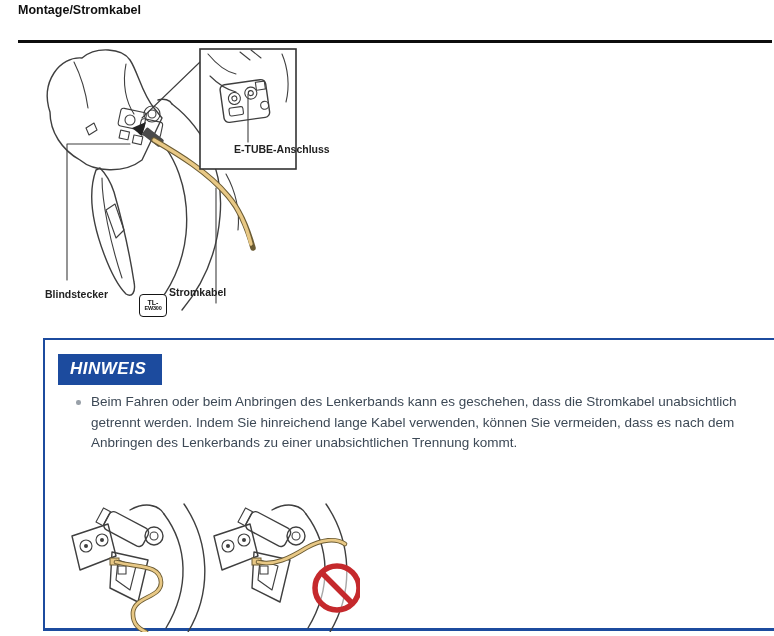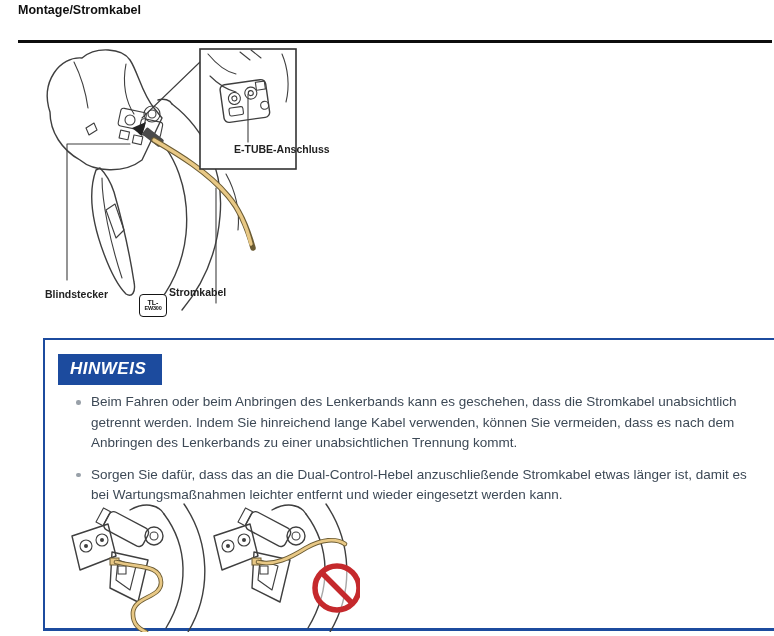--- a/index.html
+++ b/index.html
@@ -141,21 +141,20 @@
 <div class="tool-box">
   <span class="t1">TL-</span>
   <span class="t2">EW300</span>
 </div>
 <div class="diag-label lbl-strom">Stromkabel</div>
 
 <div class="notice">
   <div class="notice-label">HINWEIS</div>
   <ul class="notice-bullets">
     <li>Beim Fahren oder beim Anbringen des Lenkerbands kann es geschehen, dass die Stromkabel unabsichtlich getrennt werden. Indem Sie hinreichend lange Kabel verwenden, können Sie vermeiden, dass es nach dem Anbringen des Lenkerbands zu einer unabsichtlichen Trennung kommt.</li>
-    <li>Sorgen Sie dafür, dass das an die Dual-Control-Hebel anzuschließende Stromkabel etwas länger ist, damit es bei Wartungsmaßnahmen leichter entfernt und wieder eingesetzt werden kann.</li>
   </ul>
 
   <div class="mini-illustrations" style="position:absolute;left:15px;top:160px;">
     <svg width="300" height="132" viewBox="0 0 300 132">
 
       <g transform="translate(8,2)">
         <path class="ln" d="M96,12 C120,44 122,86 98,126"></path>
         <path class="ln" d="M116,2 C142,40 144,90 120,130"></path>
         <path class="ln" d="M62,8 C76,0 90,2 96,12"></path>
         <g transform="rotate(28 60 28)">

